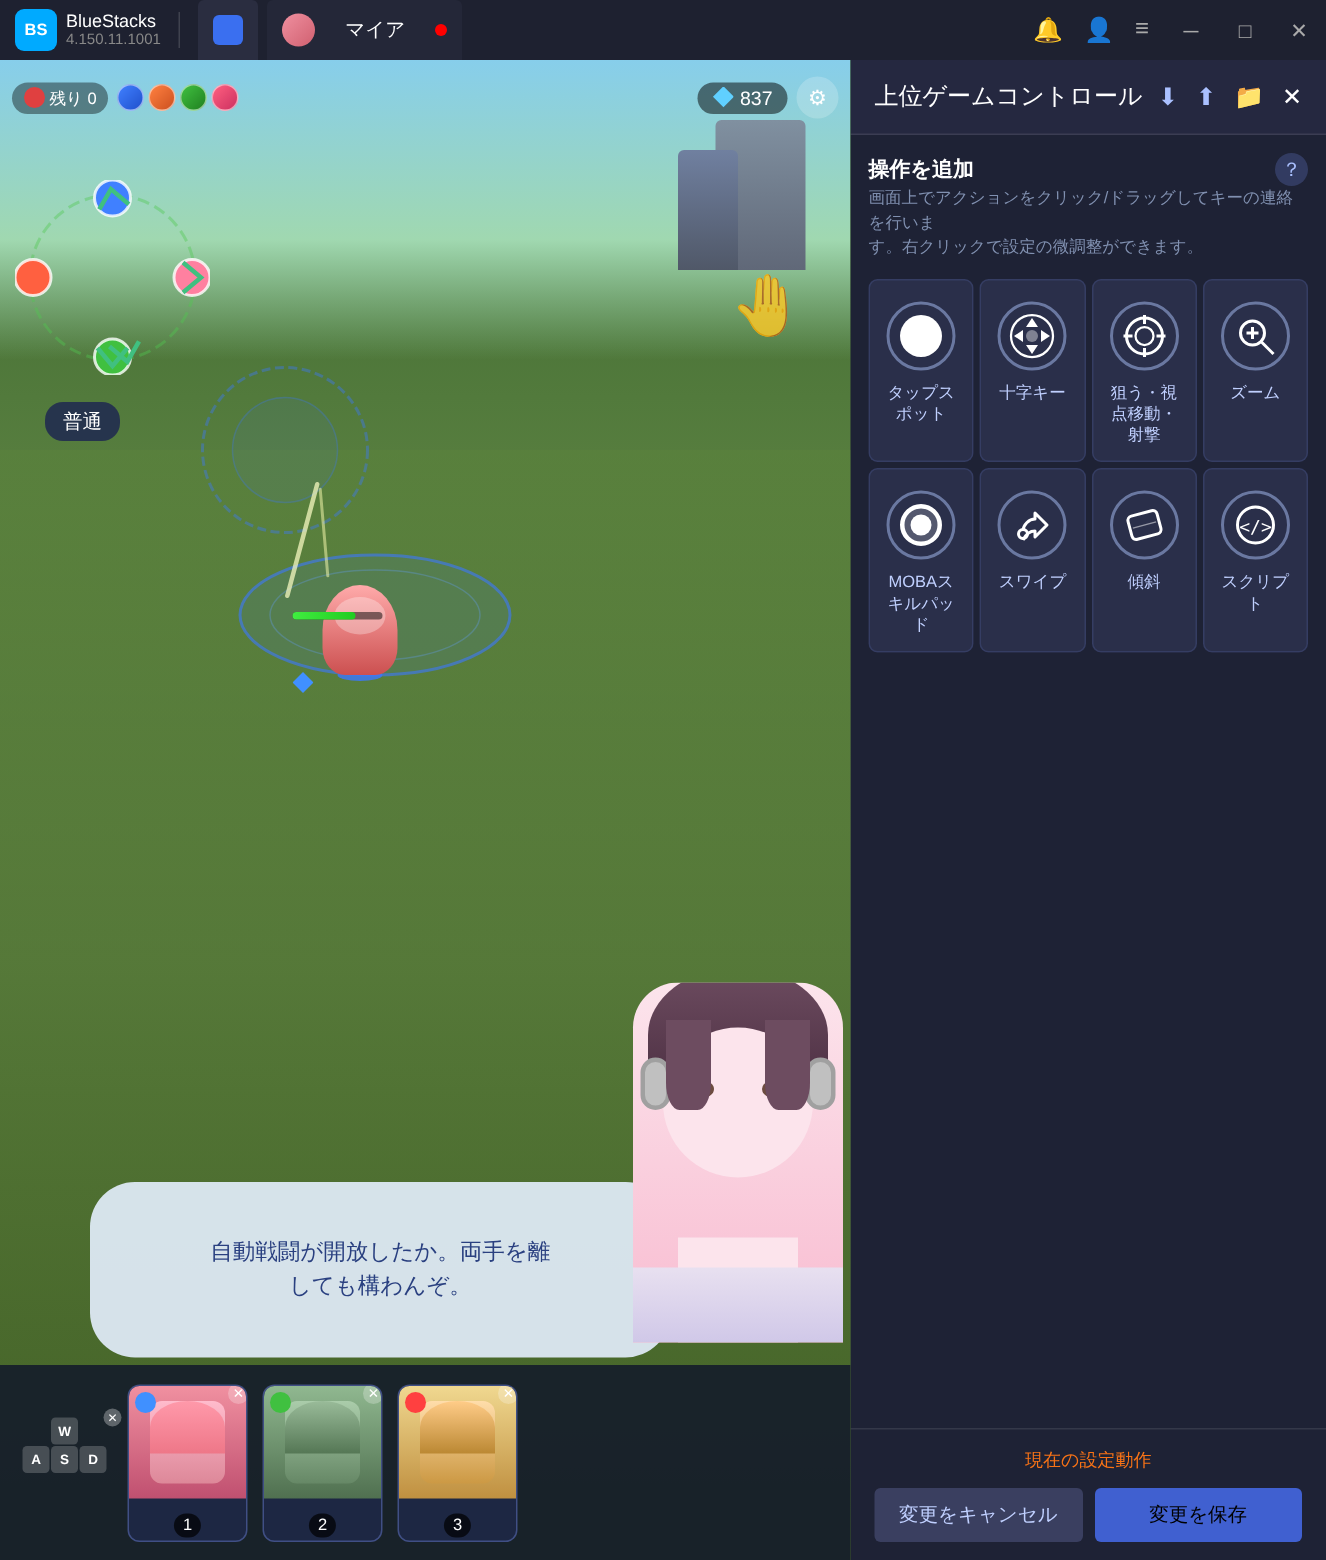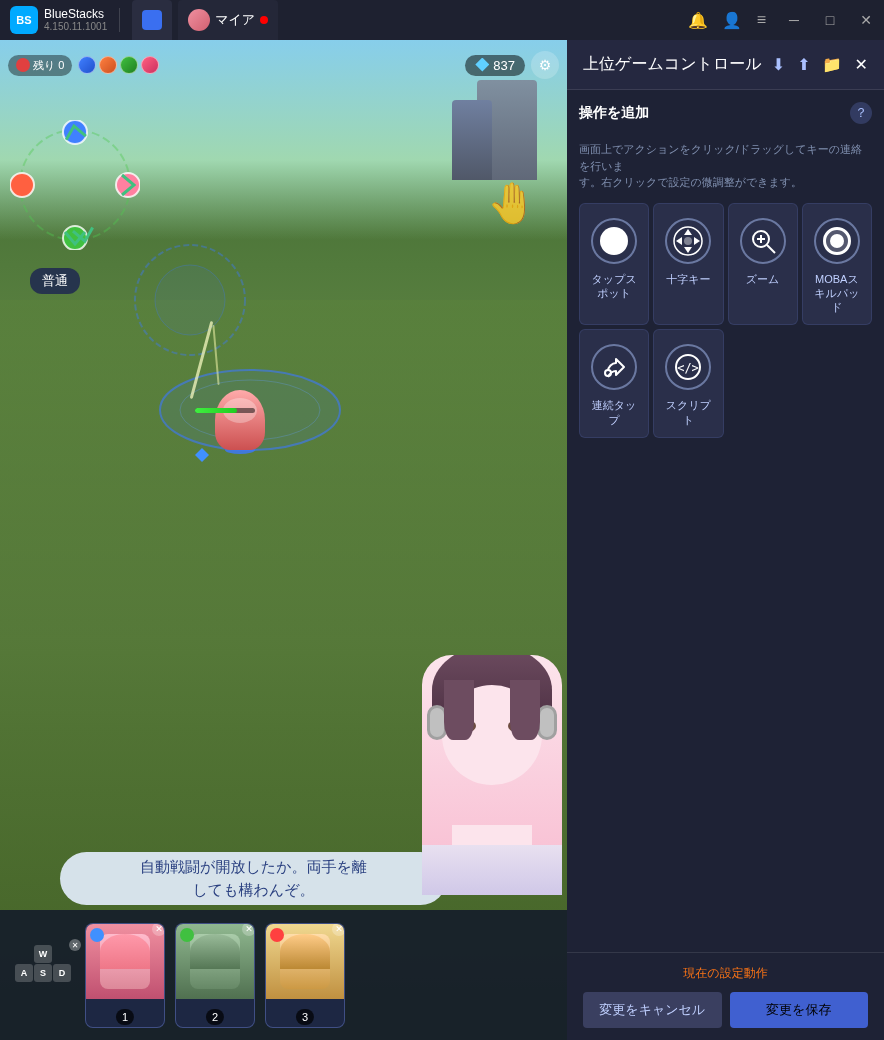--- a/index.html
+++ b/index.html
@@ -173,21 +173,21 @@
     }
 
     
     .dialog-bubble {
       position: absolute;
       bottom: 135px;
       left: 60px;
       right: 120px;
       background: rgba(230,240,255,0.9);
       border-radius: 30px;
-      padding: 4px 25px;
+      padding: 36px 25px;
       text-align: center;
     }
     .dialog-text {
       color: #2a4080;
       font-size: 15px;
       line-height: 1.5;
     }
 
     
     .bottom-deck {
@@ -362,21 +362,21 @@
       color: #aac0ff;
       font-size: 12px;
       pointer-events: none;
     }
 
     
     .ops-header {
       display: flex;
       align-items: center;
       justify-content: space-between;
-      margin-bottom: 17px;
+      margin-bottom: 0;
     }
     .ops-title {
       color: white;
       font-size: 14px;
       font-weight: 600;
     }
     .ops-help {
       color: #aac0ff;
       font-size: 14px;
     }
@@ -486,21 +486,21 @@
     <div style="display:flex; flex-direction:column; line-height:1.1;">
       <span class="bs-title">BlueStacks</span>
       <span class="bs-version">4.150.11.1001</span>
     </div>
     <div style="width:1px; height:24px; background:rgba(255,255,255,0.15); margin: 0 6px;"></div>
 
     <div style="display:flex; align-items:center; gap:5px; padding:0 10px; height:40px; background:#2a2d40; border-radius:4px 4px 0 0; color:white; font-size:13px;">
       <div class="tab-icon"></div>
     </div>
 
-    <div style="display:flex; align-items:center; gap:5px; padding:16px 10px; height:40px; background:rgba(42,45,64,0.5); border-radius:4px 4px 0 0; color:white; font-size:13px;">
+    <div style="display:flex; align-items:center; gap:20px; padding:16px 10px; height:40px; background:rgba(42,45,64,0.5); border-radius:4px 4px 0 0; color:white; font-size:13px;">
       <div class="tab-avatar"></div>
       <span>マイア</span>
       <div class="tab-alert"></div>
     </div>
   </div>
   <div class="title-bar-icons">
     <span style="cursor:pointer;">🔔</span>
     <span style="cursor:pointer;">👤</span>
     <span style="cursor:pointer;">≡</span>
   </div>
@@ -715,20 +715,33 @@
                 <polygon points="16,4 12,10 20,10" fill="white"></polygon>
                 <polygon points="16,28 12,22 20,22" fill="white"></polygon>
                 <polygon points="4,16 10,12 10,20" fill="white"></polygon>
                 <polygon points="28,16 22,12 22,20" fill="white"></polygon>
                 <circle cx="16" cy="16" r="4" fill="white" opacity="0.4"></circle>
               </svg>
             </div>
             <span class="action-label">十字キー</span>
           </div>
 
+          <div class="action-btn">
+            <div class="action-icon">
+              <svg width="32" height="32" viewBox="0 0 32 32">
+                <circle cx="16" cy="16" r="12" fill="none" stroke="white" stroke-width="2"></circle>
+                <circle cx="16" cy="16" r="6" fill="none" stroke="white" stroke-width="1.5"></circle>
+                <line x1="16" y1="2" x2="16" y2="8" stroke="white" stroke-width="2"></line>
+                <line x1="16" y1="24" x2="16" y2="30" stroke="white" stroke-width="2"></line>
+                <line x1="2" y1="16" x2="8" y2="16" stroke="white" stroke-width="2"></line>
+                <line x1="24" y1="16" x2="30" y2="16" stroke="white" stroke-width="2"></line>
+              </svg>
+            </div>
+            <span class="action-label">狙う・視点移動・<br>射撃</span>
+          </div>
 
           <div class="action-btn">
             <div class="action-icon">
               <svg width="32" height="32" viewBox="0 0 32 32">
                 <circle cx="14" cy="14" r="8" fill="none" stroke="white" stroke-width="2"></circle>
                 <line x1="20" y1="20" x2="28" y2="28" stroke="white" stroke-width="2"></line>
                 <line x1="10" y1="14" x2="18" y2="14" stroke="white" stroke-width="2"></line>
                 <line x1="14" y1="10" x2="14" y2="18" stroke="white" stroke-width="2"></line>
               </svg>
             </div>
@@ -744,24 +757,33 @@
             <span class="action-label">MOBAスキルパッ<br>ド</span>
           </div>
 
           <div class="action-btn">
             <div class="action-icon">
               <svg width="32" height="32" viewBox="0 0 32 32">
                 <path d="M10 20 C10 16 14 12 18 12 L18 8 L26 16 L18 24 L18 20 C14 20 12 22 10 26" fill="none" stroke="white" stroke-width="2" stroke-linejoin="round"></path>
                 <circle cx="10" cy="22" r="3" fill="none" stroke="white" stroke-width="2"></circle>
               </svg>
             </div>
-            <span class="action-label">連続タップ</span>
-          </div>
-
-
+            <span class="action-label">スワイプ</span>
+          </div>
+
+
+          <div class="action-btn">
+            <div class="action-icon">
+              <svg width="32" height="32" viewBox="0 0 32 32">
+                <rect x="6" y="8" width="20" height="16" rx="3" fill="none" stroke="white" stroke-width="2" transform="rotate(-15, 16, 16)"></rect>
+                <line x1="8" y1="16" x2="24" y2="16" stroke="white" stroke-width="1" transform="rotate(-15, 16, 16)" opacity="0.5"></line>
+              </svg>
+            </div>
+            <span class="action-label">傾斜</span>
+          </div>
 
           <div class="action-btn">
             <div class="action-icon">
               <svg width="32" height="32" viewBox="0 0 32 32">
                 <circle cx="16" cy="16" r="12" fill="none" stroke="white" stroke-width="2"></circle>
                 <text x="16" y="21" text-anchor="middle" fill="white" font-size="12" font-family="monospace">&lt;/&gt;</text>
               </svg>
             </div>
             <span class="action-label">スクリプト</span>
           </div>

